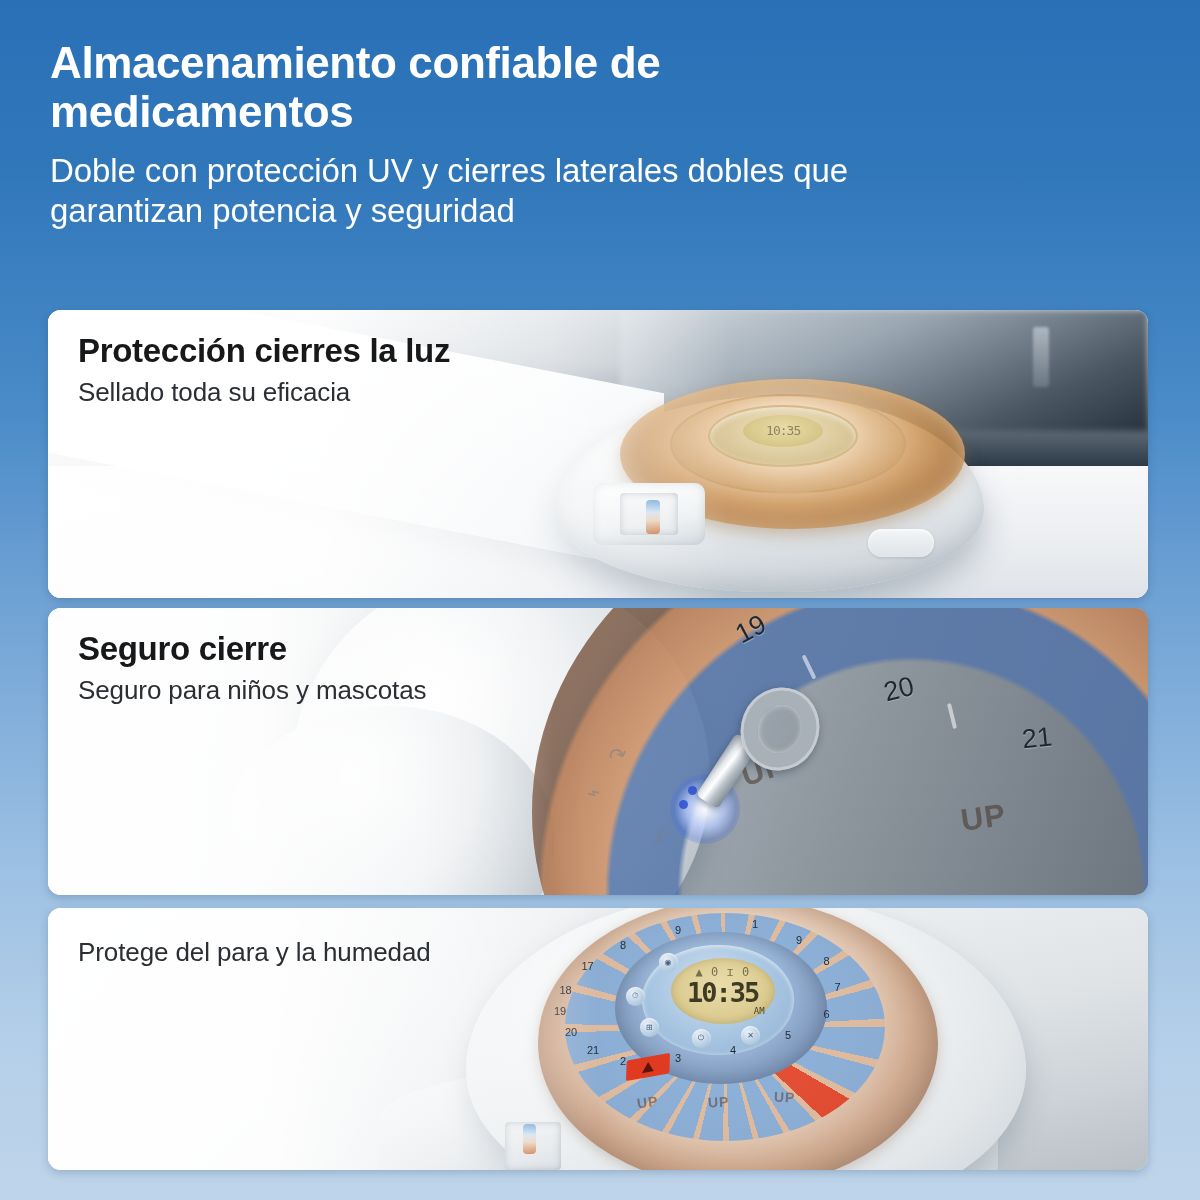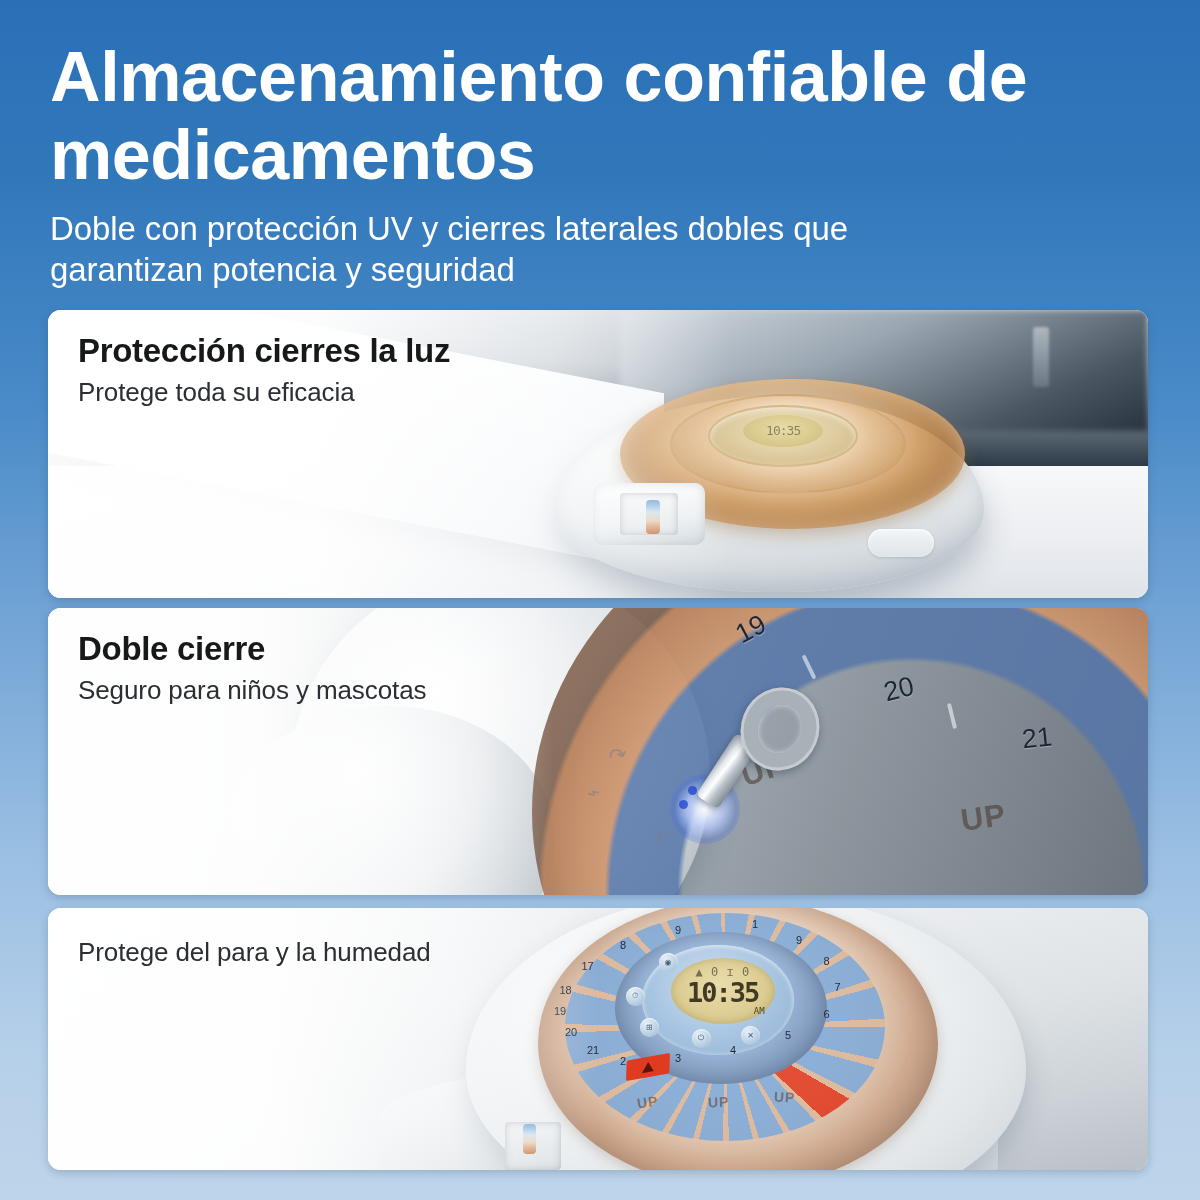--- a/index.html
+++ b/index.html
@@ -24,21 +24,21 @@
         #bed4ea 100%);
     overflow:hidden;
   }
 
   
   .header { position:absolute; left:50px; top:38px; width:1080px; }
 
   .title {
     color:#ffffff;
     font-family:"Liberation Sans Narrow","Liberation Sans", sans-serif;
-    font-size:70px;
+    font-size:44px;
     font-weight:bold;
     line-height:1.12;
     letter-spacing:-0.4px;
     white-space:pre-line;
   }
 
   .subtitle {
     margin-top:14px;
     color:#ffffff;
     font-family:"Liberation Sans Narrow","Liberation Sans", sans-serif;
@@ -433,21 +433,21 @@
           <span>10:35</span>
         </div>
         <div class="c1-hinge"></div>
         <div class="c1-window"></div>
         <div class="c1-pill"></div>
         <div class="c1-btn"></div>
       </div>
       <div class="scrim"></div>
       <div class="card-text">
         <div class="card-title">Protección cierres la luz</div>
-        <div class="card-sub">Protege toda su eficacia</div>
+        <div class="card-sub">Sellado toda su eficacia</div>
       </div>
     </div>
 
     <div class="card c2">
       <div class="photo">
         <div class="c2-bg"></div>
         <div class="c2-shell"></div>
         <div class="c2-shell2"></div>
         <div class="c2-disc"></div>
 
@@ -467,21 +467,21 @@
         <div class="c2-spark" style="left:57.4%; top:67%;"></div>
         <div class="c2-key-shaft"></div>
         <div class="c2-key-bow"></div>
 
         <span class="c2-emboss" style="left:51%; top:47%; transform:rotate(-20deg);">↷</span>
         <span class="c2-emboss" style="left:49%; top:60%; transform:rotate(-20deg);">⌁</span>
         <span class="c2-emboss" style="left:55%; top:76%; transform:rotate(-20deg);">↶</span>
       </div>
       <div class="scrim"></div>
       <div class="card-text">
-        <div class="card-title">Doble cierre</div>
+        <div class="card-title">Seguro cierre</div>
         <div class="card-sub">Seguro para niños y mascotas</div>
       </div>
     </div>
 
     <div class="card c3">
       <div class="photo">
         <div class="c3-bg"></div>
         <div class="c3-base"></div>
         <div class="c3-body"></div>
         <div class="c3-dialouter"></div>

